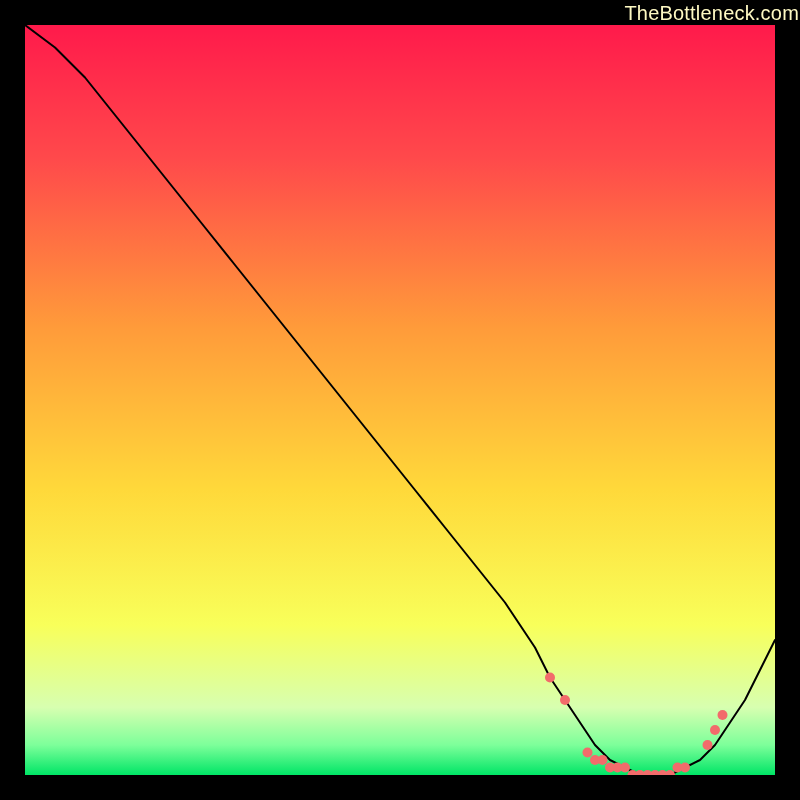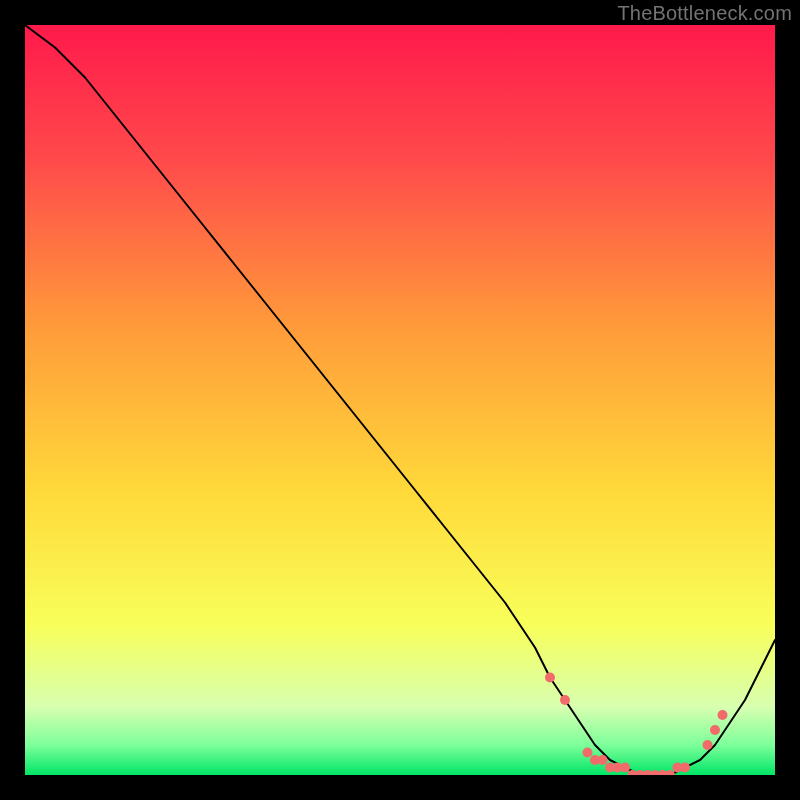--- a/index.html
+++ b/index.html
@@ -1,23 +1,23 @@
 <!DOCTYPE html>
 <html><head>
 <meta charset="utf-8">
 <style>
   * { margin: 0; padding: 0; box-sizing: border-box; }
   html, body { width: 800px; height: 800px; background: #000; overflow: hidden; }
   .wrap { position: relative; width: 800px; height: 800px; }
   .attribution {
     position: absolute;
-    top: 2px; right: 8px;
+    top: 2px; right: 1px;
     font-family: Arial, Helvetica, sans-serif;
     font-size: 20px;
-    color: #737373;
+    color: #fef9c3;
     letter-spacing: 0.2px;
     z-index: 10;
   }
   .plot-frame {
     position: absolute;
     left: 25px; top: 25px;
     width: 750px; height: 750px;
     background: #000;
     overflow: hidden;
   }

